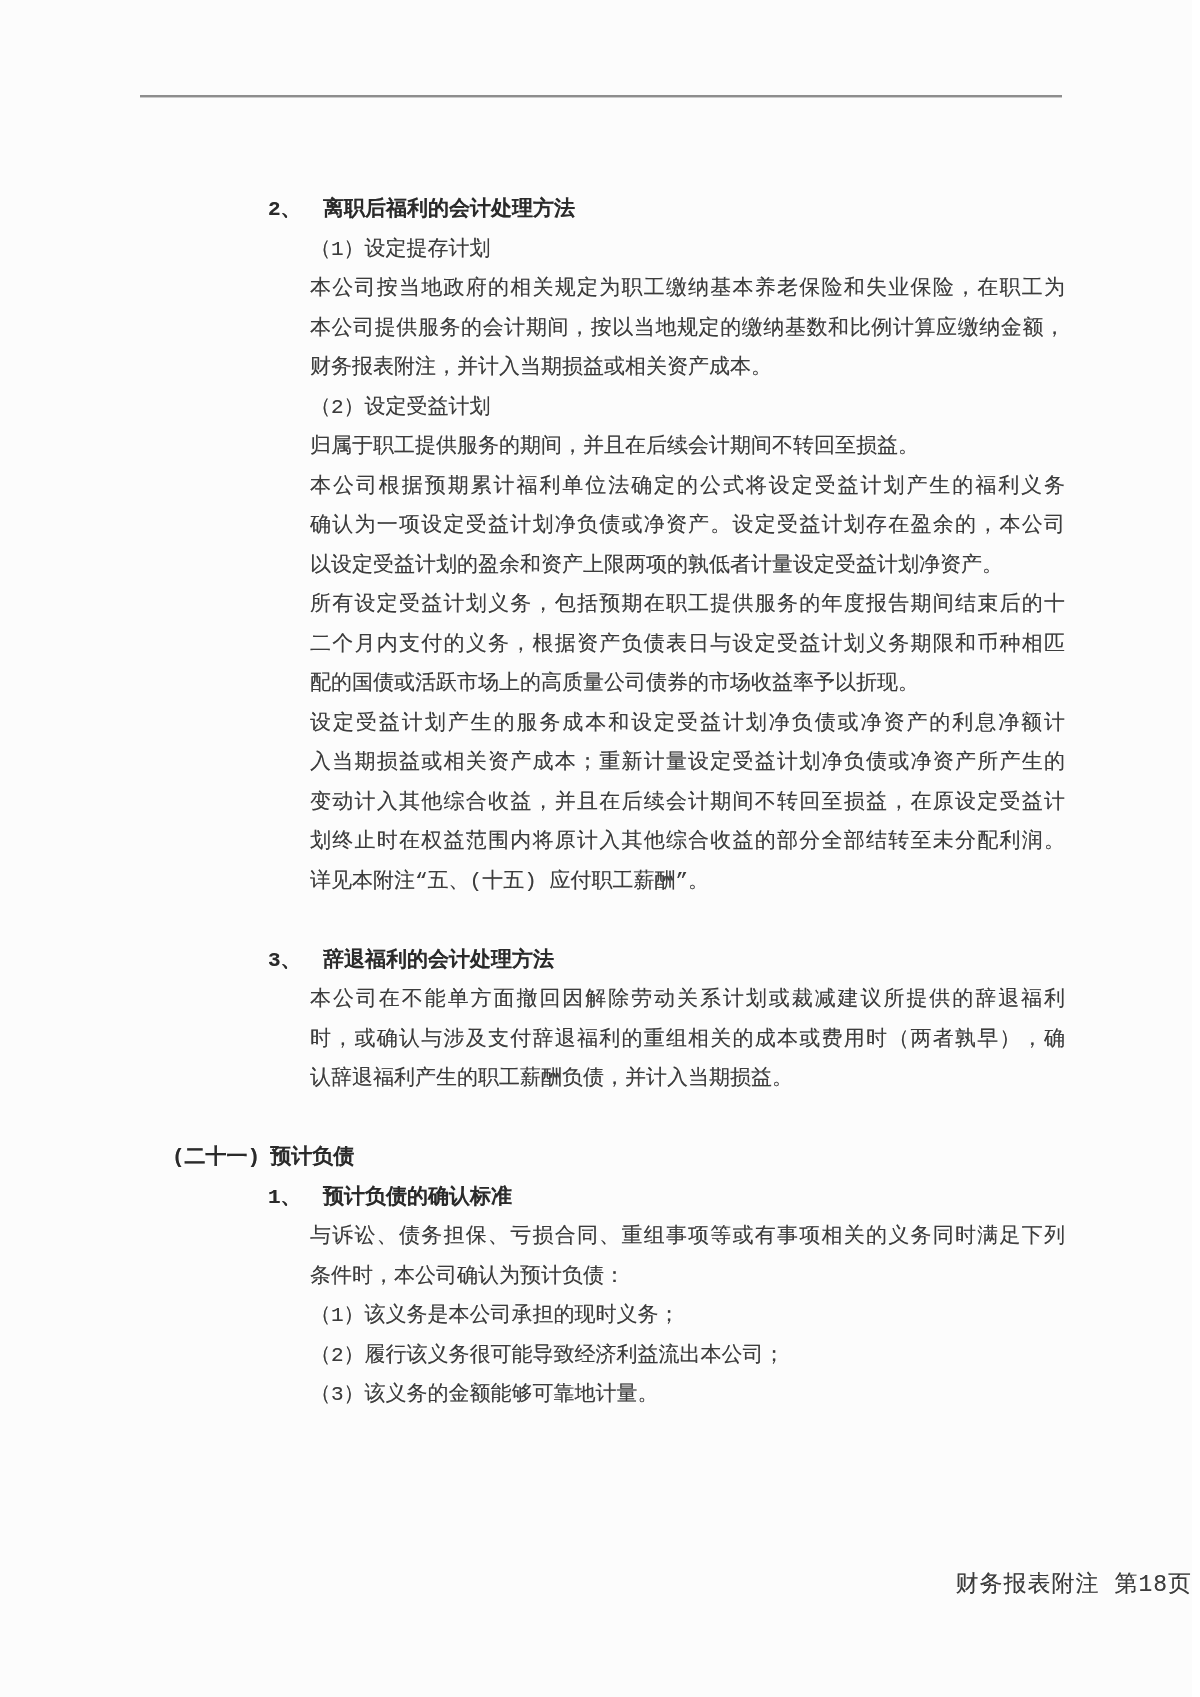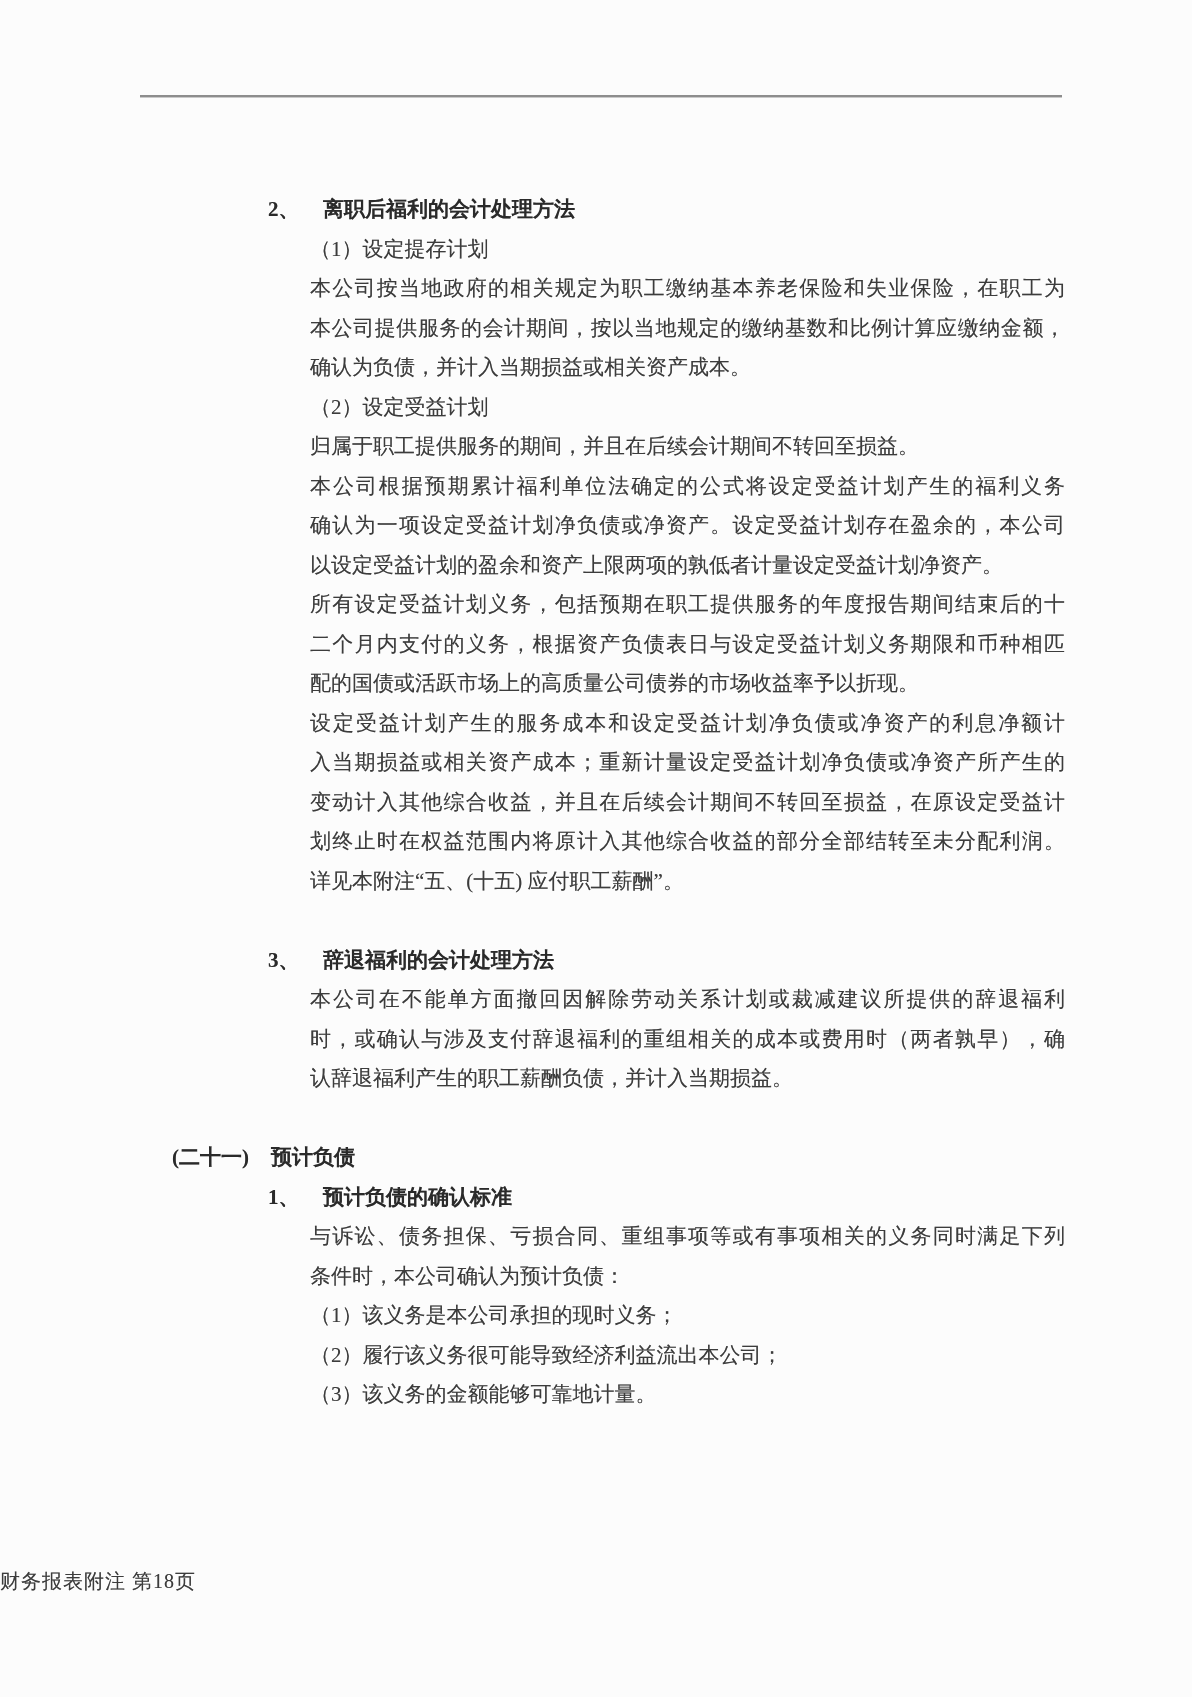--- a/index.html
+++ b/index.html
@@ -1,20 +1,20 @@
 <!DOCTYPE html>
 <html><head>
 <meta charset="utf-8">
 <style>
   html,body{margin:0;padding:0;background:#ffffff;}
   .page{
     position:relative;
     width:1192px;height:1697px;
     background:var(--bg,#fcfcfc);
-    font-family:Liberation Serif, serif;
+    font-family:Liberation Mono, monospace;
     color:var(--ink,#3c3c3c);
     overflow:hidden;
     text-shadow:0 0 .5px rgba(0,0,0,.35);
   }
   .header-rule{
     position:absolute;left:140px;top:95px;width:922px;height:2px;
     background:var(--rule,#8d8d8d);
     box-shadow:0 1px 0 rgba(160,160,160,.55);
   }
   .doc{position:absolute;left:0;top:190px;width:1200px;}
@@ -26,38 +26,38 @@
   }
   .body-line.justify{
     white-space:normal;
     text-align:justify;
     text-align-last:justify;
     overflow:hidden;height:39.5px;
   }
   .h-row{font-weight:bold;color:var(--ink-strong,#2a2a2a);padding-left:268px;}
   .h-num{display:inline-block;width:55px;}
   .sec-row{font-weight:bold;color:var(--ink-strong,#2a2a2a);padding-left:172px;}
-  .sec-title{margin-left:22px;}
+  .sec-title{margin-left:10px;}
   .footer{
     position:absolute;top:1568px;left:0;width:100%;
-    text-align:left;font-size:20px;letter-spacing:1px;
+    text-align:right;font-size:23px;letter-spacing:1px;
     color:var(--ink,#3c3c3c);
   }
 </style>
 </head>
 <body>
 
 <div class="page" style="--bg: #fcfcfc; --ink: #3c3c3c; --ink-strong: #2a2a2a; --rule: #8d8d8d;">
   <div class="header-rule"></div>
   <div class="doc" id="doc-rows">
       <div class="row h-row"><span class="h-num">2、</span><span class="h-text">离职后福利的会计处理方法</span></div>
       <div class="row body-line">（1）设定提存计划</div>
       <div class="row body-line justify">本公司按当地政府的相关规定为职工缴纳基本养老保险和失业保险，在职工为</div>
       <div class="row body-line justify">本公司提供服务的会计期间，按以当地规定的缴纳基数和比例计算应缴纳金额，</div>
-      <div class="row body-line">确认为负债，并计入当期损益或相关资产成本。</div>
+      <div class="row body-line">财务报表附注，并计入当期损益或相关资产成本。</div>
       <div class="row body-line">（2）设定受益计划</div>
       <div class="row body-line">归属于职工提供服务的期间，并且在后续会计期间不转回至损益。</div>
       <div class="row body-line justify">本公司根据预期累计福利单位法确定的公式将设定受益计划产生的福利义务</div>
       <div class="row body-line justify">确认为一项设定受益计划净负债或净资产。设定受益计划存在盈余的，本公司</div>
       <div class="row body-line">以设定受益计划的盈余和资产上限两项的孰低者计量设定受益计划净资产。</div>
       <div class="row body-line justify">所有设定受益计划义务，包括预期在职工提供服务的年度报告期间结束后的十</div>
       <div class="row body-line justify">二个月内支付的义务，根据资产负债表日与设定受益计划义务期限和币种相匹</div>
       <div class="row body-line">配的国债或活跃市场上的高质量公司债券的市场收益率予以折现。</div>
       <div class="row body-line justify">设定受益计划产生的服务成本和设定受益计划净负债或净资产的利息净额计</div>
       <div class="row body-line justify">入当期损益或相关资产成本；重新计量设定受益计划净负债或净资产所产生的</div>

